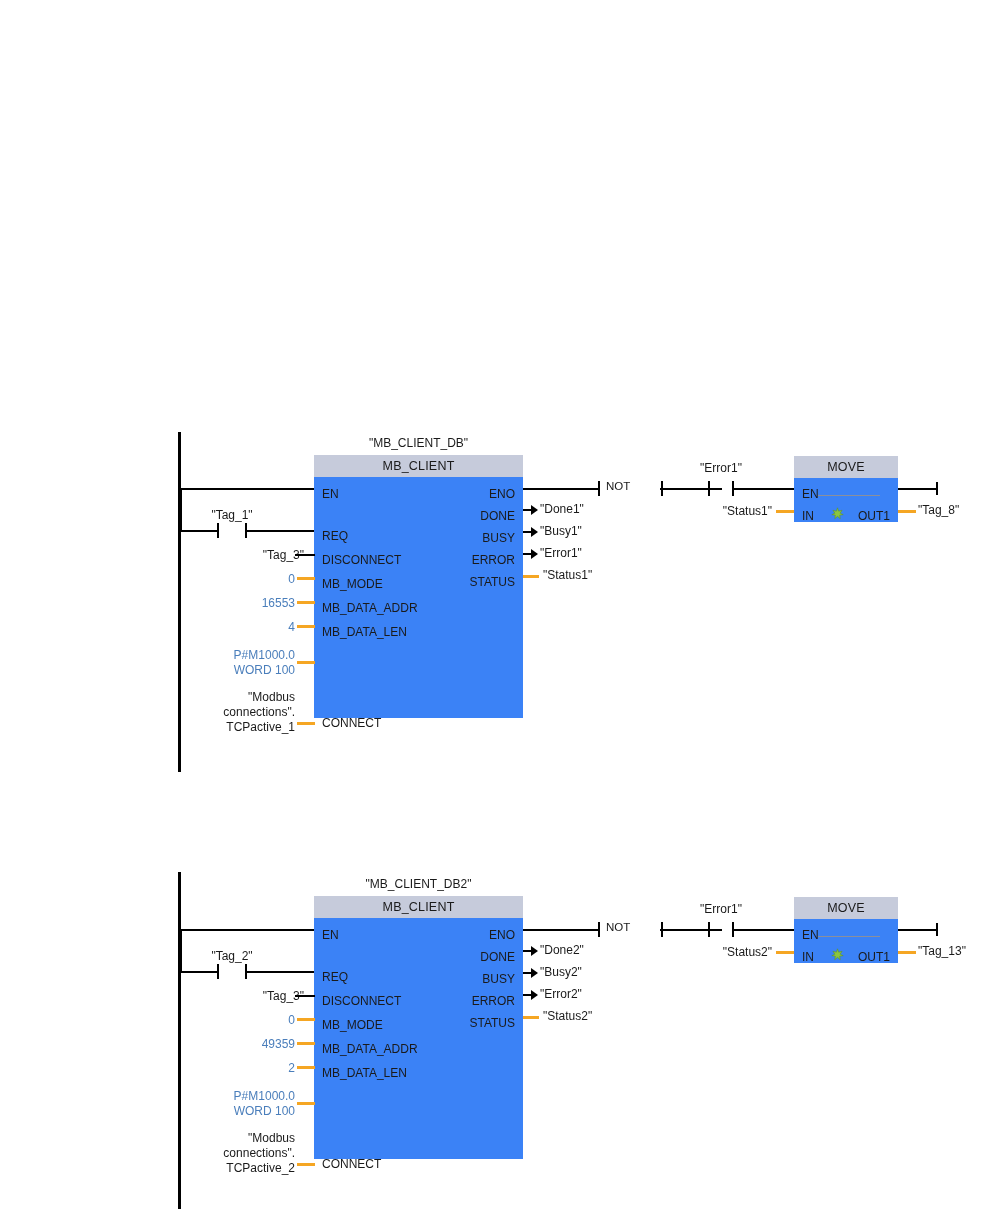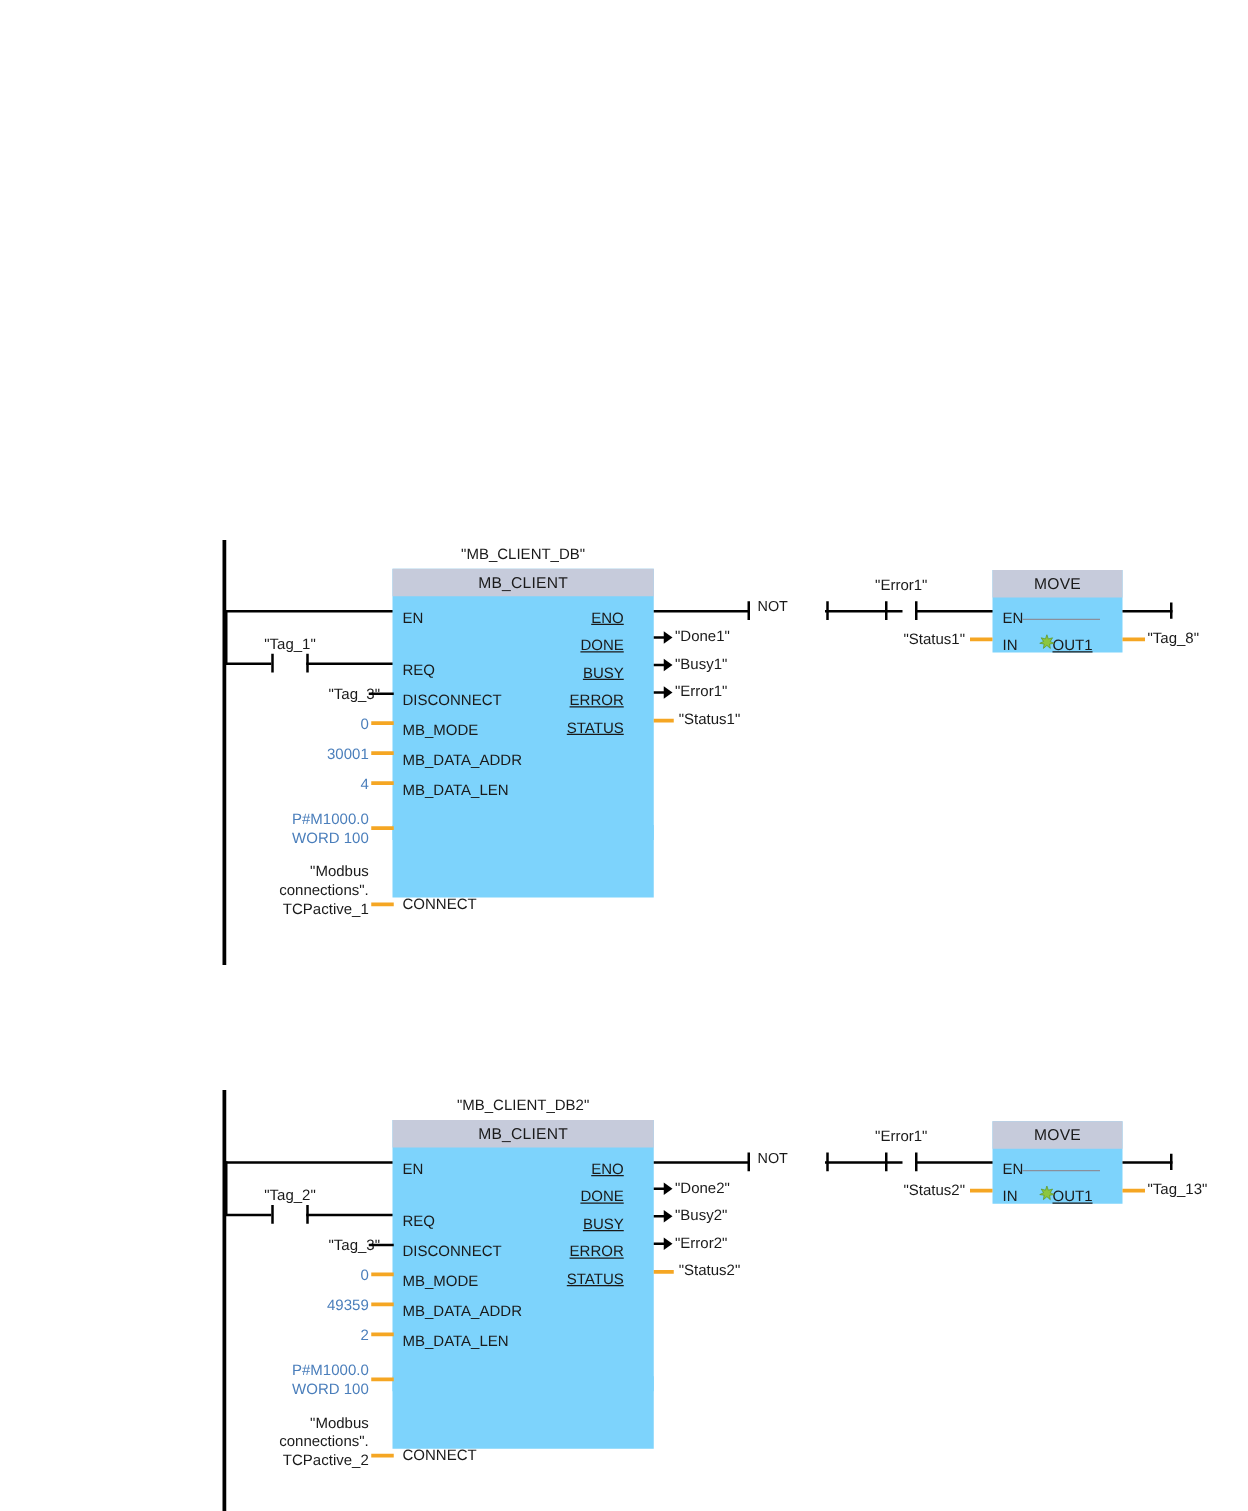--- a/index.html
+++ b/index.html
@@ -18,27 +18,27 @@
   
   .rail{position:absolute;width:3px;background:#000;}
 
   
   .wire-h{position:absolute;height:2px;background:#000;}
   .wire-v{position:absolute;width:2px;background:#000;}
   .wire-h.orange{background:#f5a623;height:3px;}
   .tick{position:absolute;width:2px;height:13px;background:#000;}
 
   
-  .fb{position:absolute;background:#7dd3fc;border:0;}
+  .fb{position:absolute;background:#3b82f6;border:0;}
   .fb-head{position:absolute;left:0;top:0;right:0;height:22px;background:#c6cbdb;
            display:flex;align-items:center;justify-content:center;
            font-size:12.5px;color:#1a1a1a;letter-spacing:.2px;}
   .fb-pin{position:absolute;font-size:12px;color:#1a1a1a;white-space:nowrap;line-height:12px;}
   .fb-pin.left{left:8px;}
-  .fb-pin.right{right:24px;text-align:left;text-decoration:underline;}
+  .fb-pin.right{right:8px;text-align:left;}
 
   
   .db-label{position:absolute;font-size:12px;color:#1a1a1a;white-space:nowrap;text-align:center;}
 
   
   .op-left{position:absolute;font-size:12px;color:#1a1a1a;text-align:right;white-space:nowrap;line-height:15px;}
   .op-left.blue{color:#4a7ebb;}
   .op-left.multi{white-space:normal;line-height:15px;}
 
   
@@ -107,21 +107,21 @@
     <div class="fb" style="left:314px;top:660px;width:209px;height:58px;"></div>
 
     <div class="db-label" style="left:314px;top:436px;width:209px;">"MB_CLIENT_DB"</div>
 
     <div class="op-left" style="left:180px;top:548px;width:124px;">"Tag_3"</div>
     <div class="wire-h" style="left:295px;top:554px;width:20px;"></div>
 
     <div class="op-left blue" style="left:180px;top:572px;width:115px;">0</div>
     <div class="wire-h orange" style="left:297px;top:577px;width:18px;"></div>
 
-    <div class="op-left blue" style="left:180px;top:596px;width:115px;">30001</div>
+    <div class="op-left blue" style="left:180px;top:596px;width:115px;">16553</div>
     <div class="wire-h orange" style="left:297px;top:601px;width:18px;"></div>
 
     <div class="op-left blue" style="left:180px;top:620px;width:115px;">4</div>
     <div class="wire-h orange" style="left:297px;top:625px;width:18px;"></div>
 
     <div class="op-left blue multi" style="left:180px;top:648px;width:115px;">
       <div>P#M1000.0</div>
       <div>WORD 100</div>
     </div>
     <div class="wire-h orange" style="left:297px;top:661px;width:18px;"></div>

